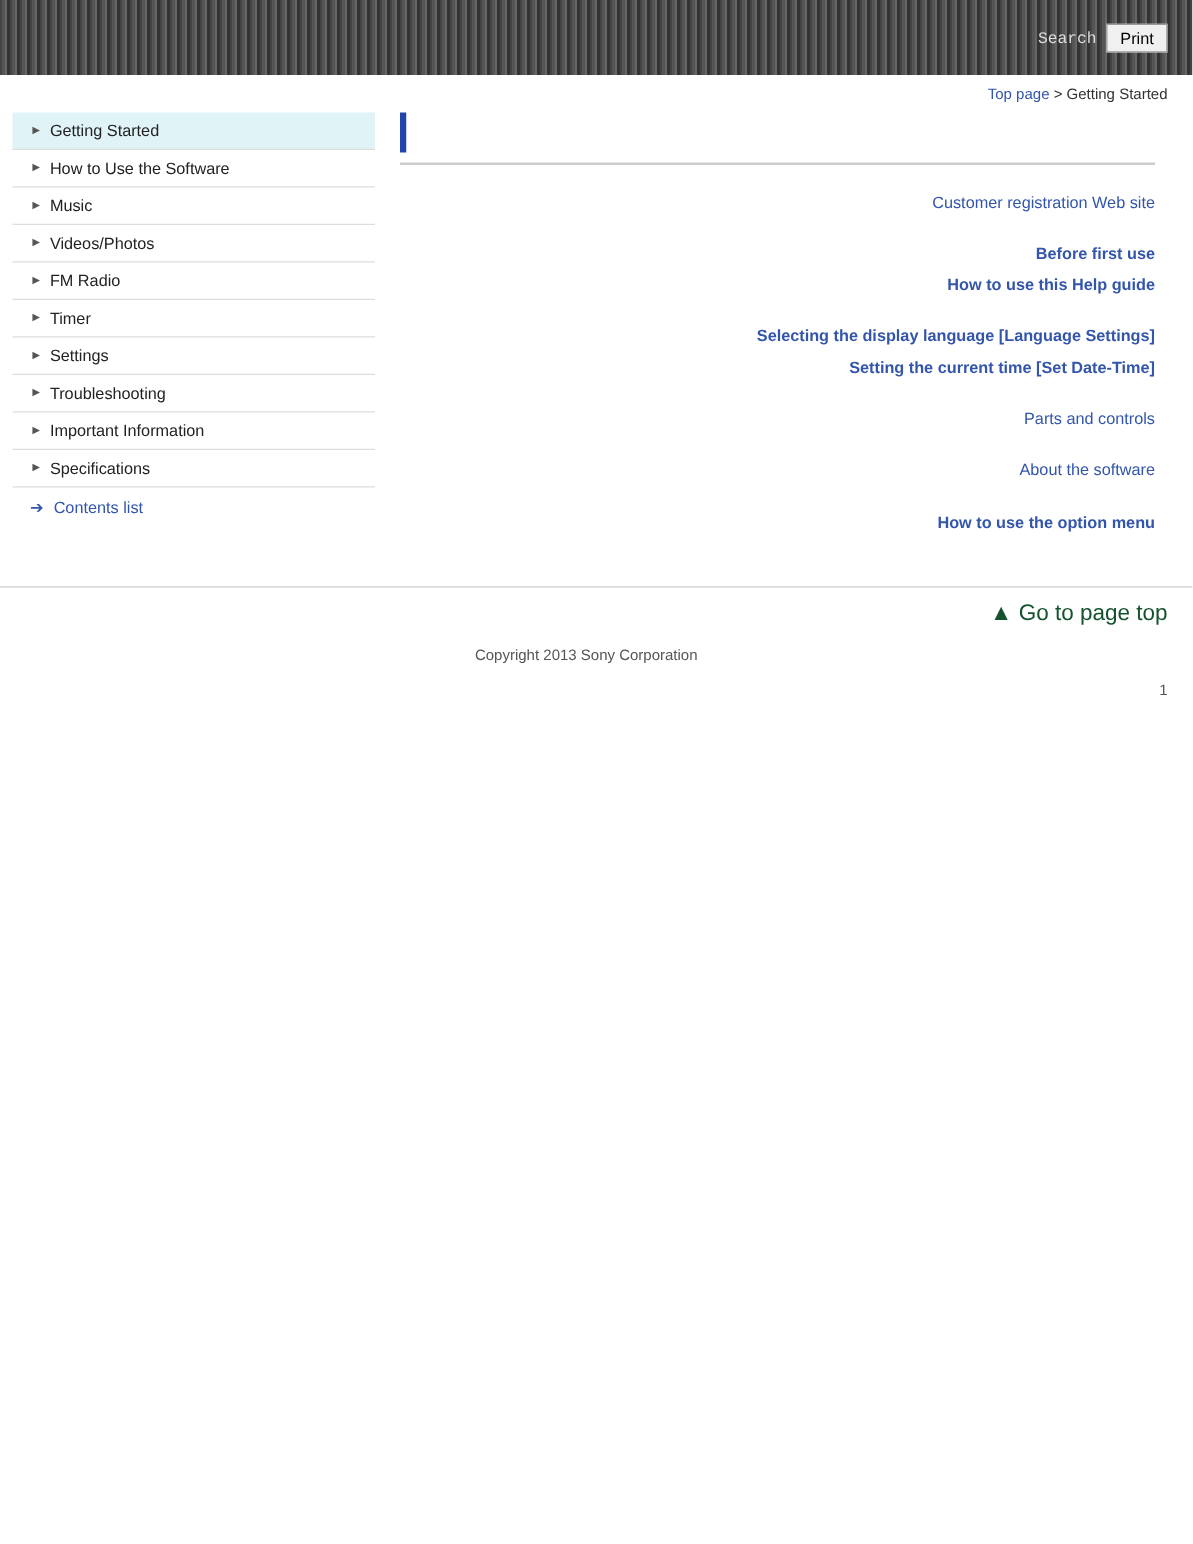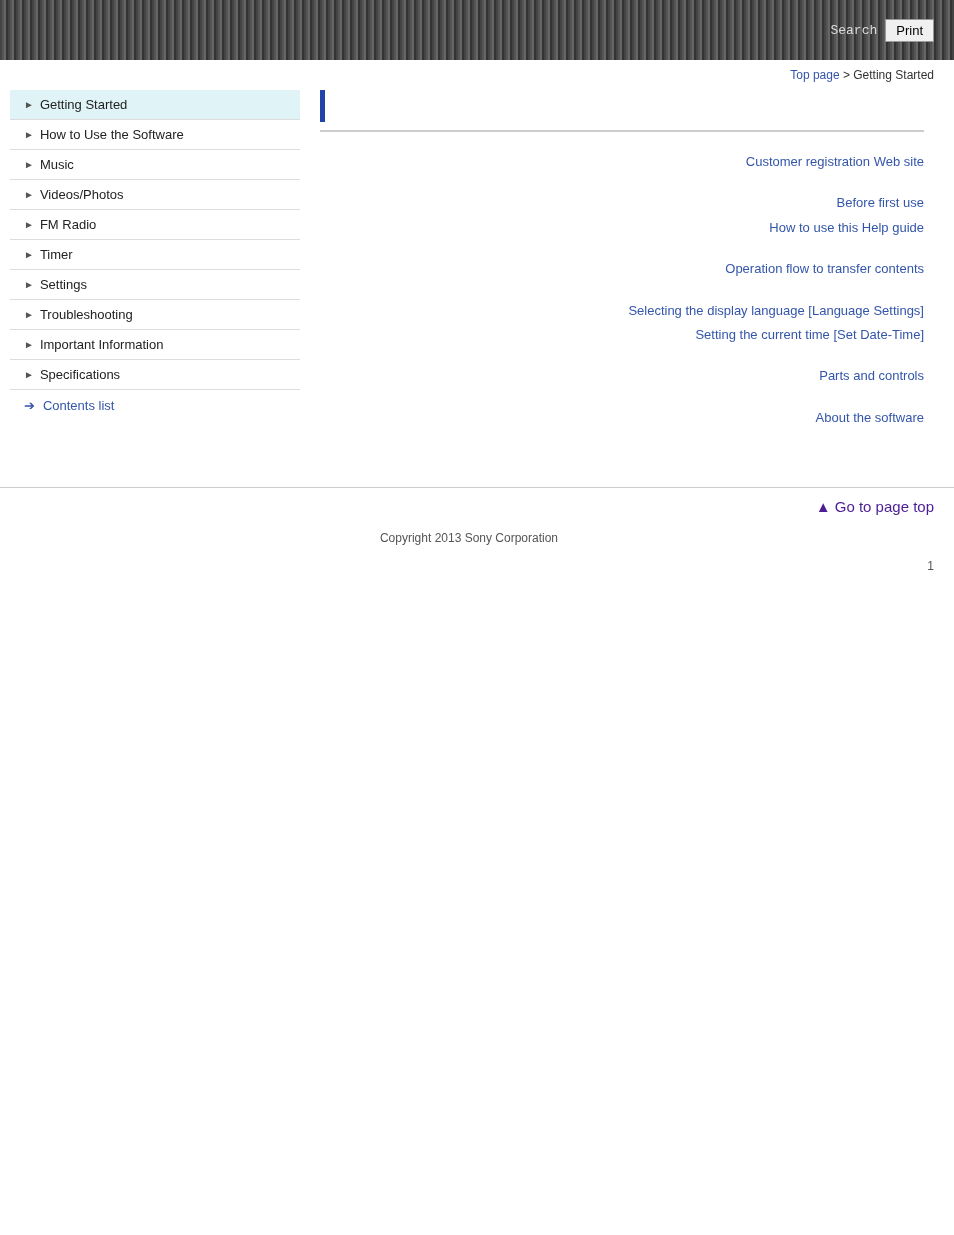--- a/index.html
+++ b/index.html
@@ -122,36 +122,37 @@
     }
     .content-section {
       margin-top: 18px;
       text-align: right;
     }
     .content-section-group {
       margin-top: 6px;
       display: flex;
       flex-direction: column;
       gap: 1px;
+      font-weight: bold;
     }
 
     
     .footer-bar {
       border-top: 1px solid #ccc;
       padding: 10px 20px;
       display: flex;
       justify-content: flex-end;
       align-items: center;
       font-size: 12px;
       margin-top: 20px;
     }
     .go-to-top {
-      color: #4c1d95;
-      cursor: pointer;
-      font-size: 15px;
+      color: #14532d;
+      cursor: pointer;
+      font-size: 18px;
     }
     .go-to-top::before {
       content: "▲ ";
     }
     .copyright-bar {
       text-align: center;
       font-size: 12px;
       color: #555;
       padding: 6px 16px 10px 0;
     }
@@ -237,42 +238,40 @@
       <a class="content-link">Customer registration Web site</a>
     </div>
 
     <div class="content-section">
       <div class="content-section-group">
         <a class="content-link">Before first use</a>
         <a class="content-link">How to use this Help guide</a>
       </div>
     </div>
 
-    <div class="content-section">
-      <a class="content-link">Operation flow to transfer contents</a>
-    </div>
 
 
     <div class="content-section">
       <div class="content-section-group">
         <a class="content-link">Selecting the display language [Language Settings]</a>
         <a class="content-link">Setting the current time [Set Date-Time]</a>
       </div>
     </div>
 
     <div class="content-section">
       <a class="content-link">Parts and controls</a>
     </div>
 
     <div class="content-section">
       <a class="content-link">About the software</a>
     </div>
 
     <div class="content-section">
       <div class="content-section-group">
+        <a class="content-link">How to use the option menu</a>
       </div>
     </div>
 
   </div>
 </div>
 
 <div class="footer-bar">
   <span class="go-to-top">Go to page top</span>
 </div>
 <div class="copyright-bar">

